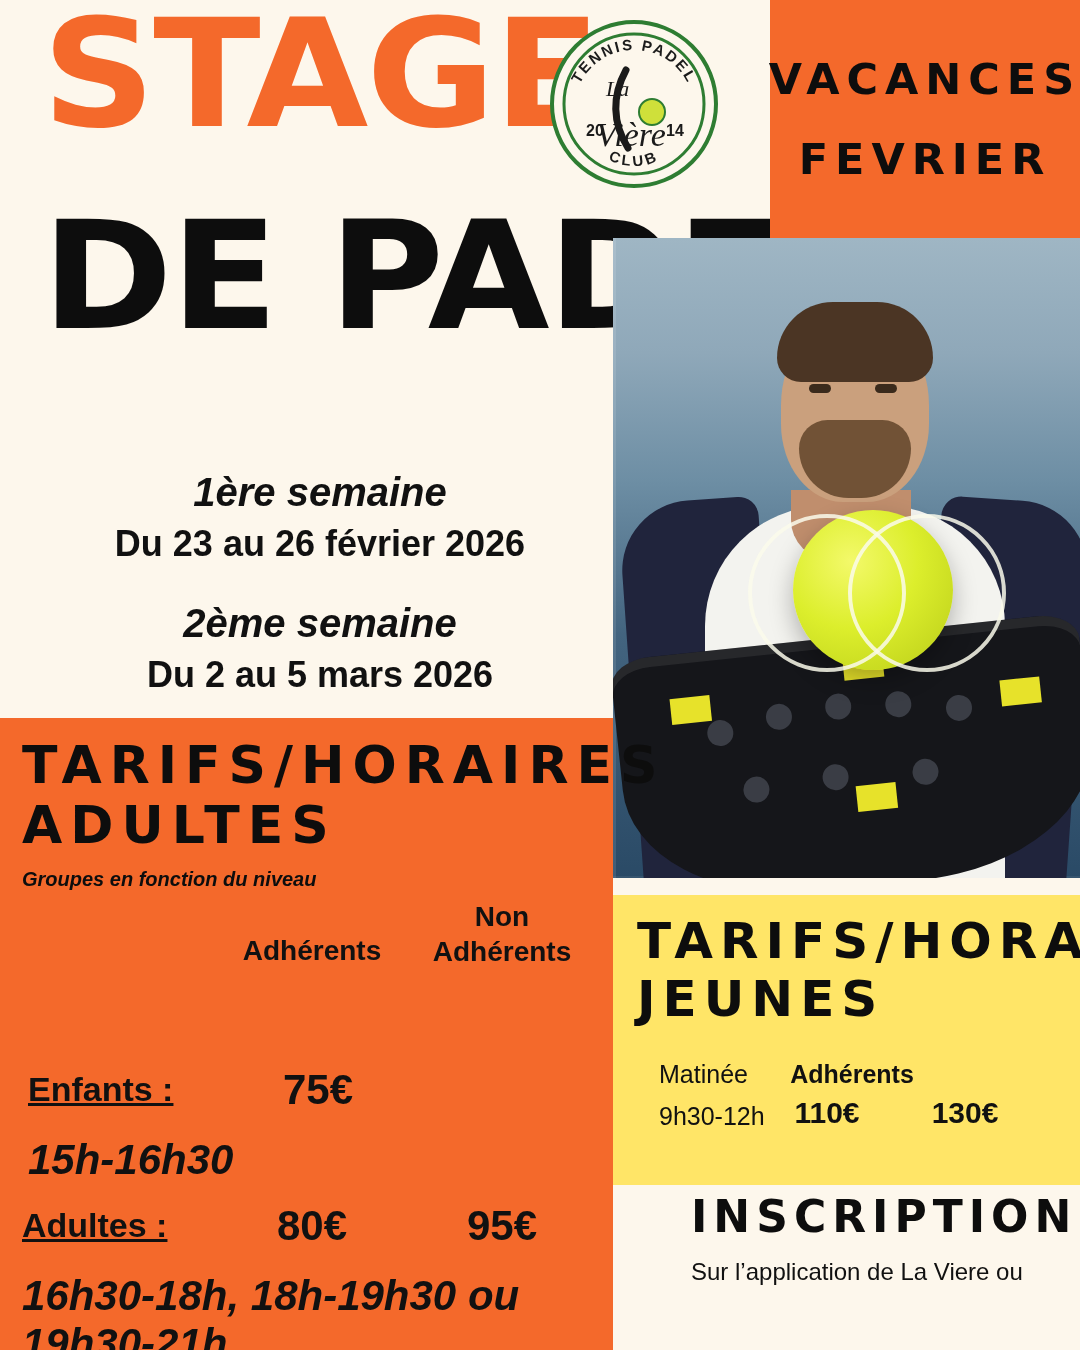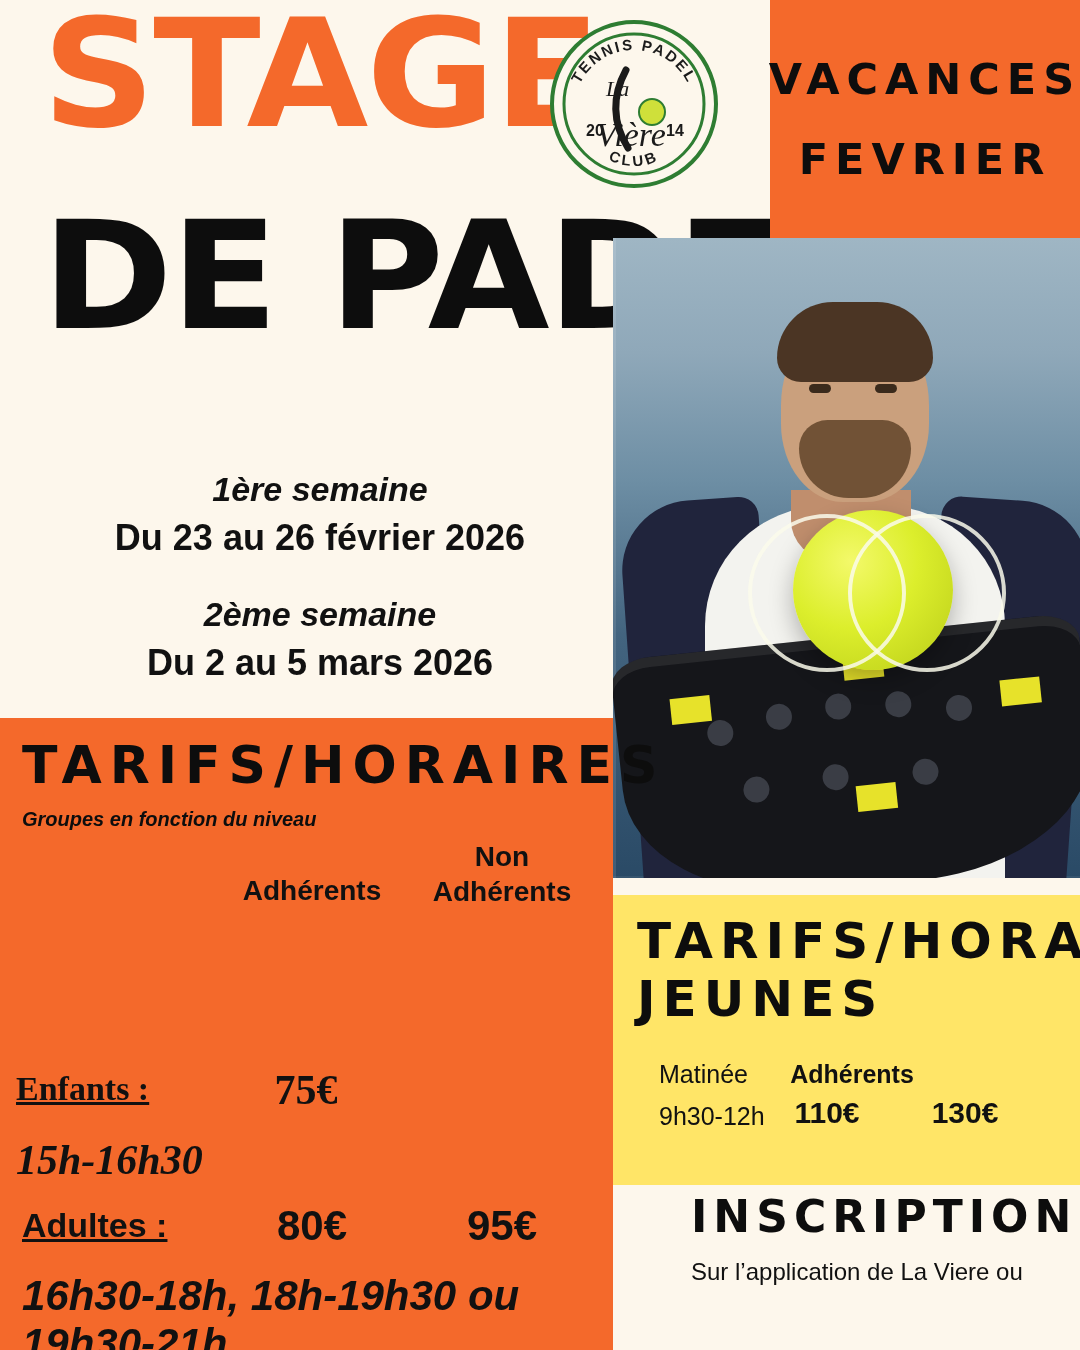--- a/index.html
+++ b/index.html
@@ -80,21 +80,21 @@
 
   
   .dates {
     position: absolute;
     left: 40px;
     top: 470px;
     width: 560px;
     text-align: center;
   }
   .dates .wk-label {
-    font-size: 34px;
+    font-size: 40px;
     font-weight: bold;
     font-style: italic;
     margin: 0 0 8px 0;
   }
   .dates .wk-range {
     font-size: 36px;
     font-weight: bold;
     margin: 0 0 36px 0;
   }
 
@@ -270,21 +270,21 @@
     left: 390px; top: -4px; width: 180px;
     text-align: center;
     font-size: 42px; font-weight: bold;
   }
   .hours {
     font-size: 42px;
     font-style: italic;
     font-weight: bold;
     margin-top: 10px;
   }
-  .block-children { position: absolute; left: 16px; top: 352px; width: 570px; font-family: Liberation Serif, serif; }
+  .block-children { position: absolute; left: 28px; top: 352px; width: 570px; }
   .block-adults   { position: absolute; left: 22px; top: 488px; width: 580px; }
 
   
   .youth {
     position: absolute;
     left: 613px;
     top: 895px;
     width: 467px;
     height: 290px;
     background: #ffe567;
@@ -412,20 +412,21 @@
       <div class="yellow" style="left:232px; top:18px;"></div>
       <div class="yellow" style="left:232px; top:150px;"></div>
       <div class="yellow" style="left:56px;  top:44px;"></div>
       <div class="yellow" style="left:386px; top:60px;"></div>
     </div>
     <div class="ball"></div>
   </div>
 
   <div class="adults">
     <div class="heading">TARIFS/HORAIRES</div>
+    <div class="heading">ADULTES</div>
     <div class="subtitle">Groupes en fonction du niveau</div>
 
     <div class="cols">
       <div class="col-adh">Adhérents</div>
       <div class="col-non">
         <span>Non</span><br>
         <span>Adhérents</span>
       </div>
     </div>
 

